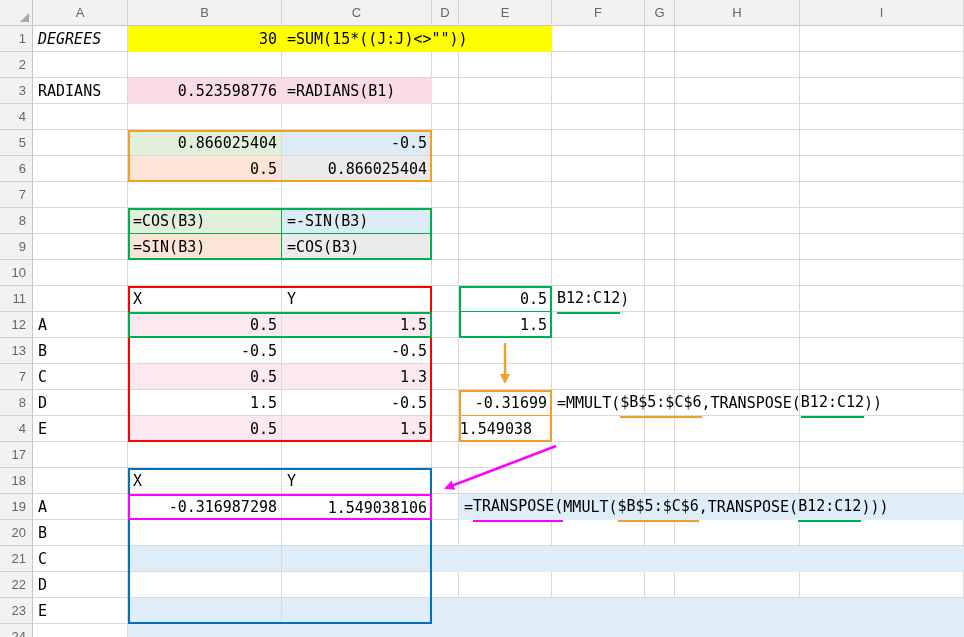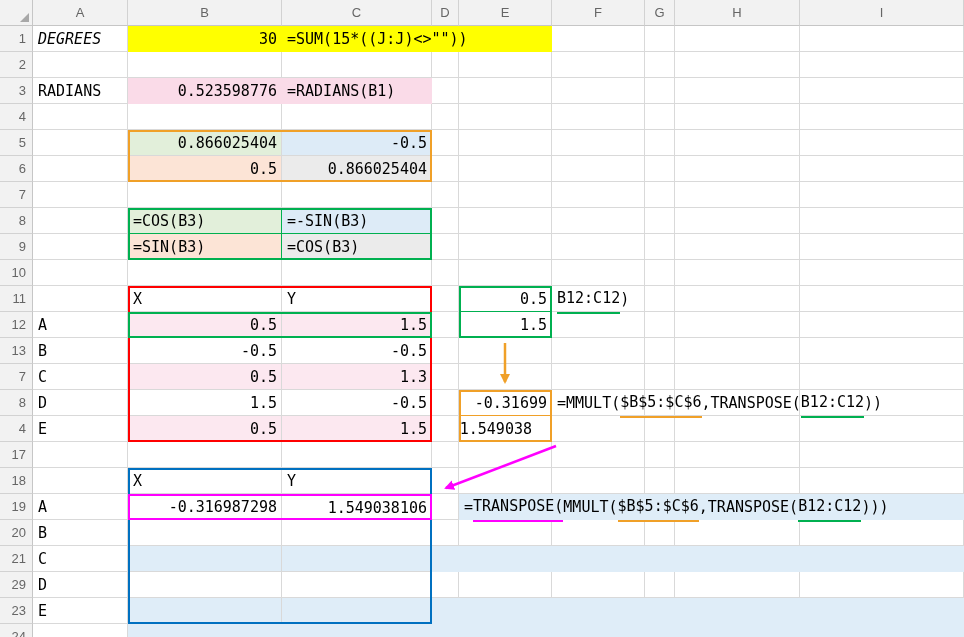--- a/index.html
+++ b/index.html
@@ -222,20 +222,20 @@
       <div class="rowhdr" style="top: 312px; height: 26px;">12</div>
       <div class="rowhdr" style="top: 338px; height: 26px;">13</div>
       <div class="rowhdr" style="top: 364px; height: 26px;">7</div>
       <div class="rowhdr" style="top: 390px; height: 26px;">8</div>
       <div class="rowhdr" style="top: 416px; height: 26px;">4</div>
       <div class="rowhdr" style="top: 442px; height: 26px;">17</div>
       <div class="rowhdr" style="top: 468px; height: 26px;">18</div>
       <div class="rowhdr" style="top: 494px; height: 26px;">19</div>
       <div class="rowhdr" style="top: 520px; height: 26px;">20</div>
       <div class="rowhdr" style="top: 546px; height: 26px;">21</div>
-      <div class="rowhdr" style="top: 572px; height: 26px;">29</div>
+      <div class="rowhdr" style="top: 572px; height: 26px;">22</div>
       <div class="rowhdr" style="top: 598px; height: 26px;">23</div>
       <div class="rowhdr" style="top: 624px; height: 26px;">24</div>
       <div id="corner">
         <div class="tri"></div>
       </div>
     </div>
 </div>
 
 </body></html>

